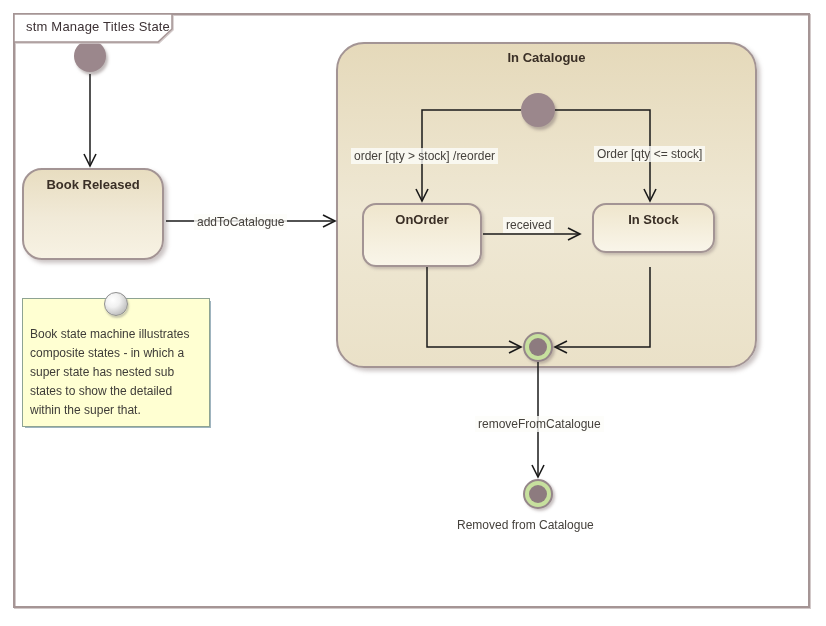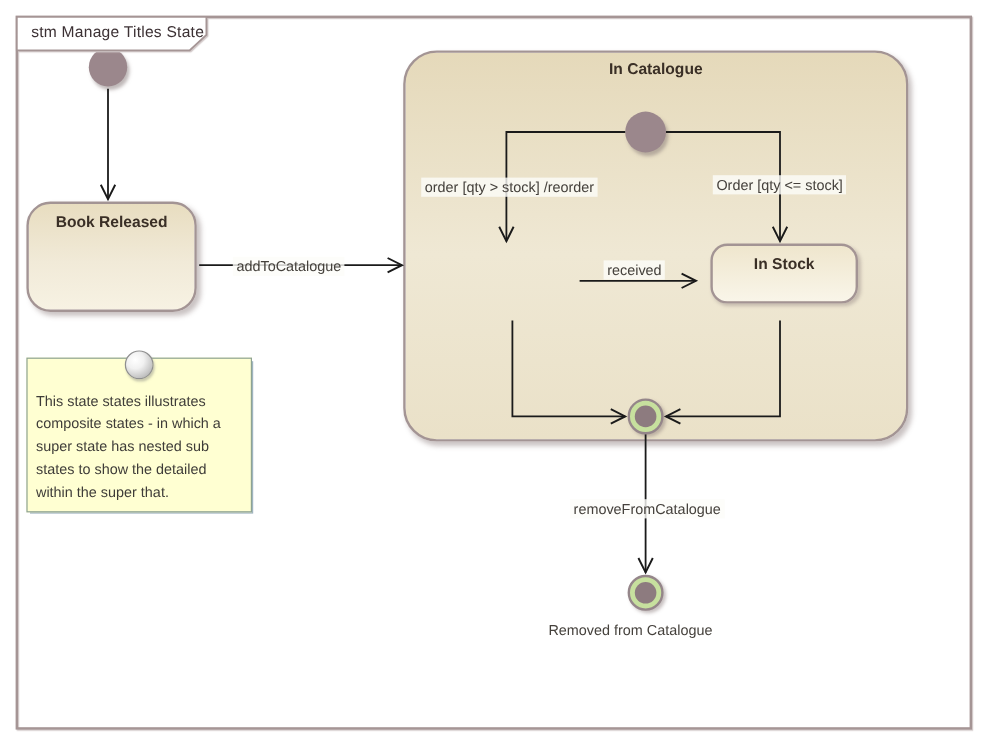--- a/index.html
+++ b/index.html
@@ -84,36 +84,39 @@
 
 <div id="canvas">
 
   <div class="state composite">
     <div class="title">In Catalogue</div>
   </div>
 
   <div class="state book">
     <div class="title">Book Released</div>
   </div>
+  <div class="state substate onorder">
+    <div class="title">OnOrder</div>
+  </div>
   <div class="state substate instock">
     <div class="title">In Stock</div>
   </div>
 
   <div class="initial init-main"></div>
   <div class="initial init-cat"></div>
   <div class="final final-cat">
     <div class="final-dot"></div>
   </div>
   <div class="final final-removed">
     <div class="final-dot"></div>
   </div>
 
   <div class="note">
     <div class="note-text">
-      <div>This state states illustrates</div>
+      <div>Book state machine illustrates</div>
       <div>composite states - in which a</div>
       <div>super state has nested sub</div>
       <div>states to show the detailed</div>
       <div>within the super that.</div>
     </div>
   </div>
   <div class="sphere"></div>
 
   <svg class="connectors" width="826" height="626" viewBox="0 0 826 626">
     <defs>

